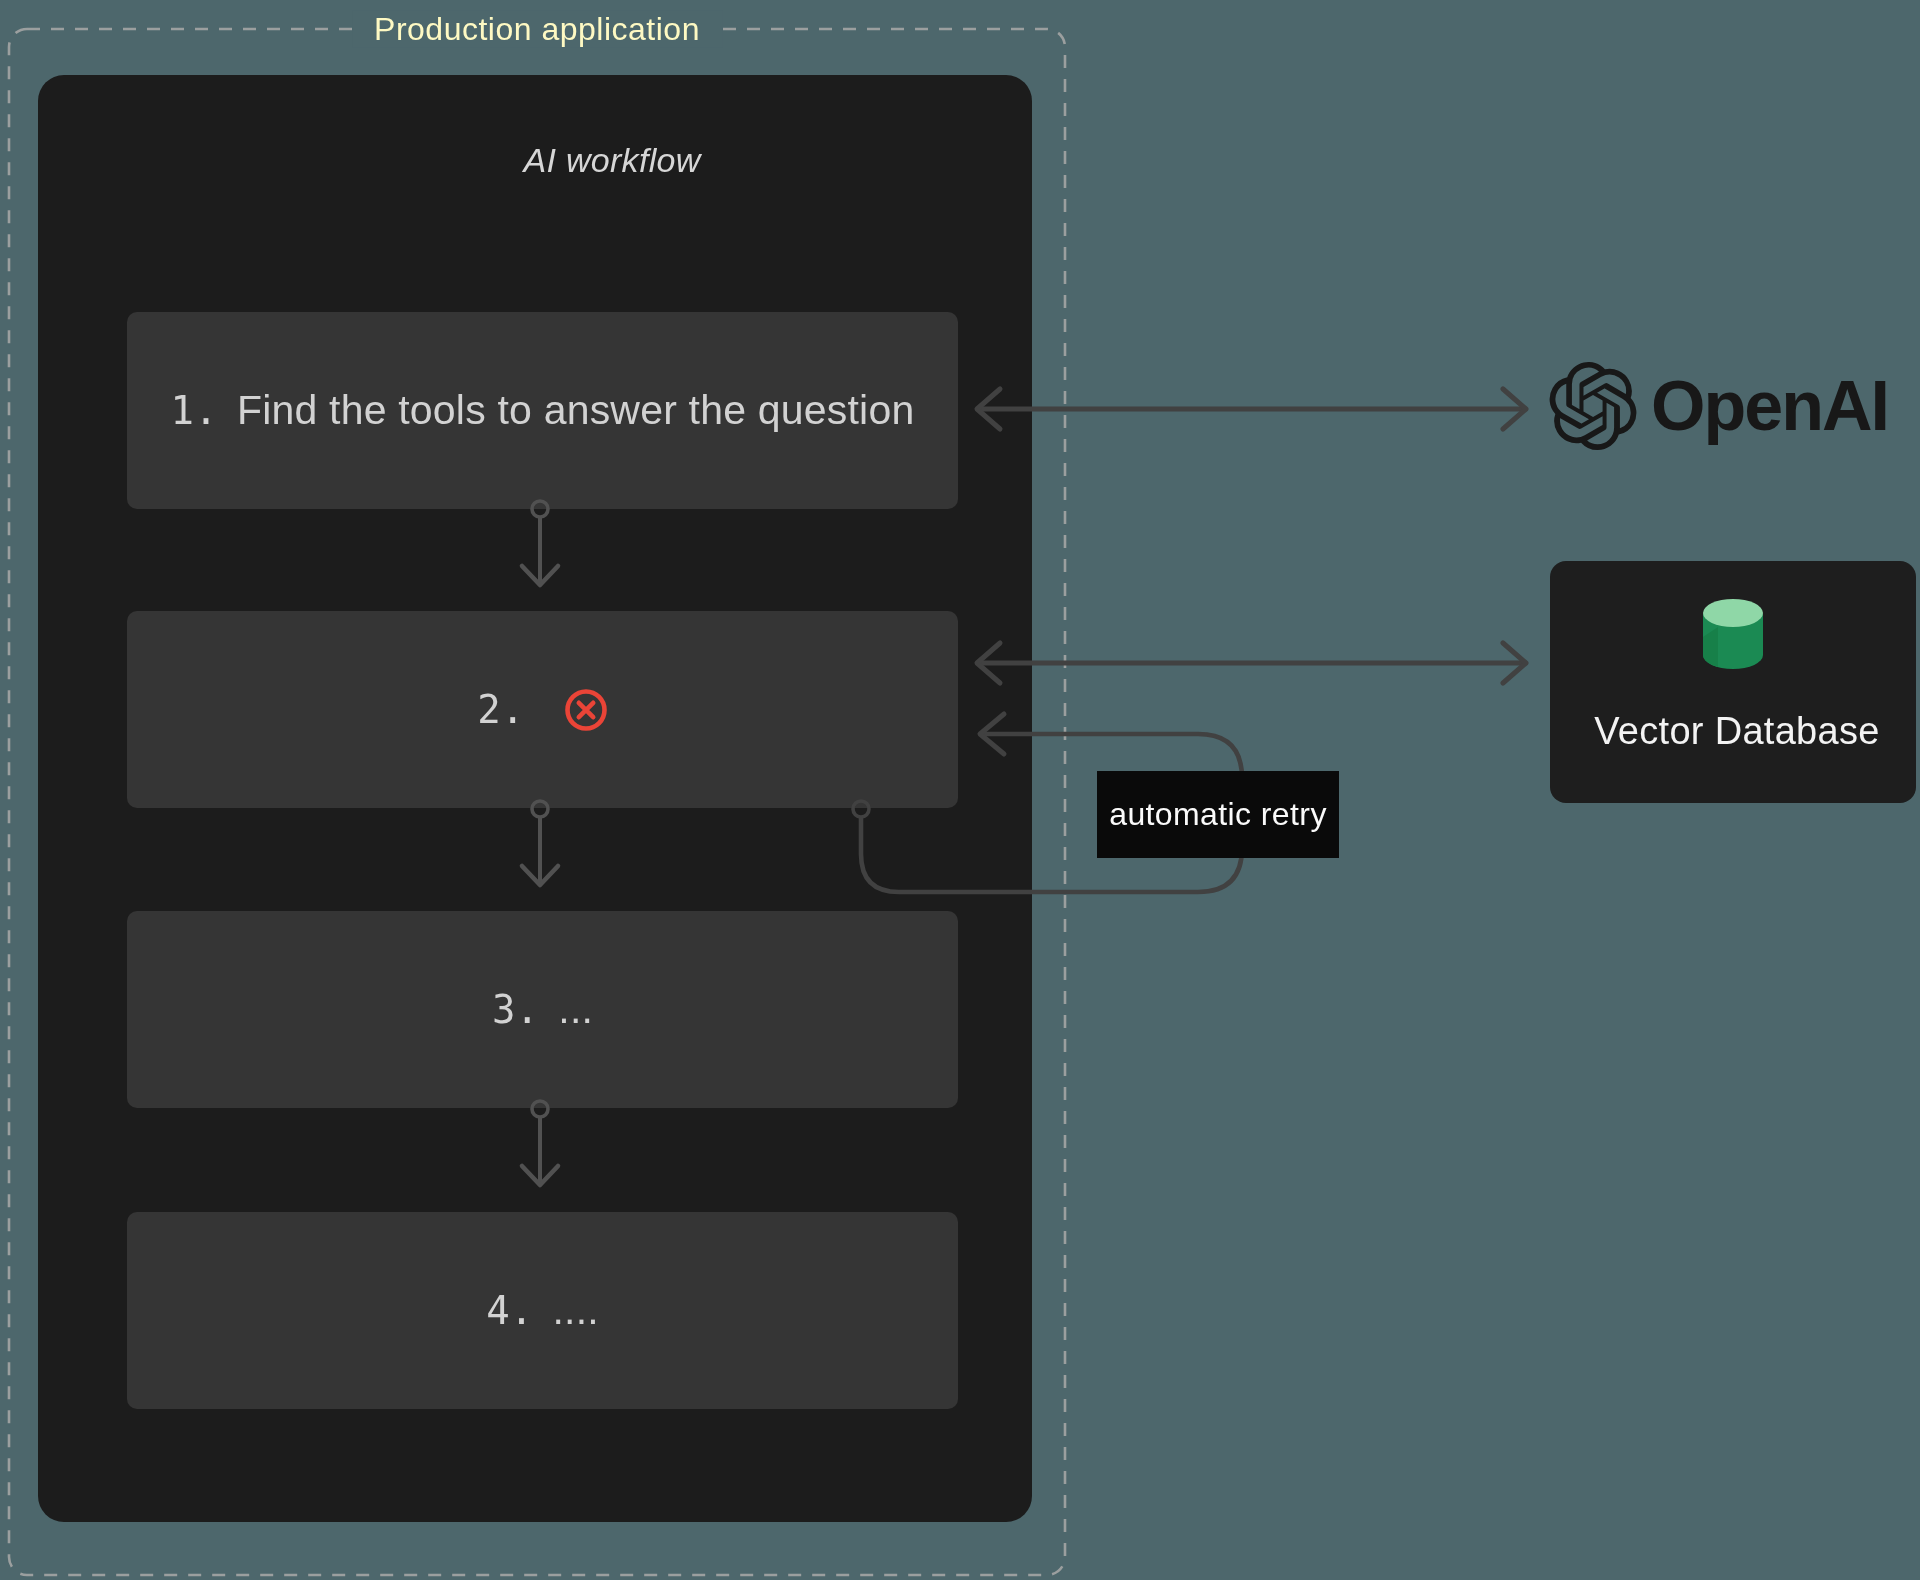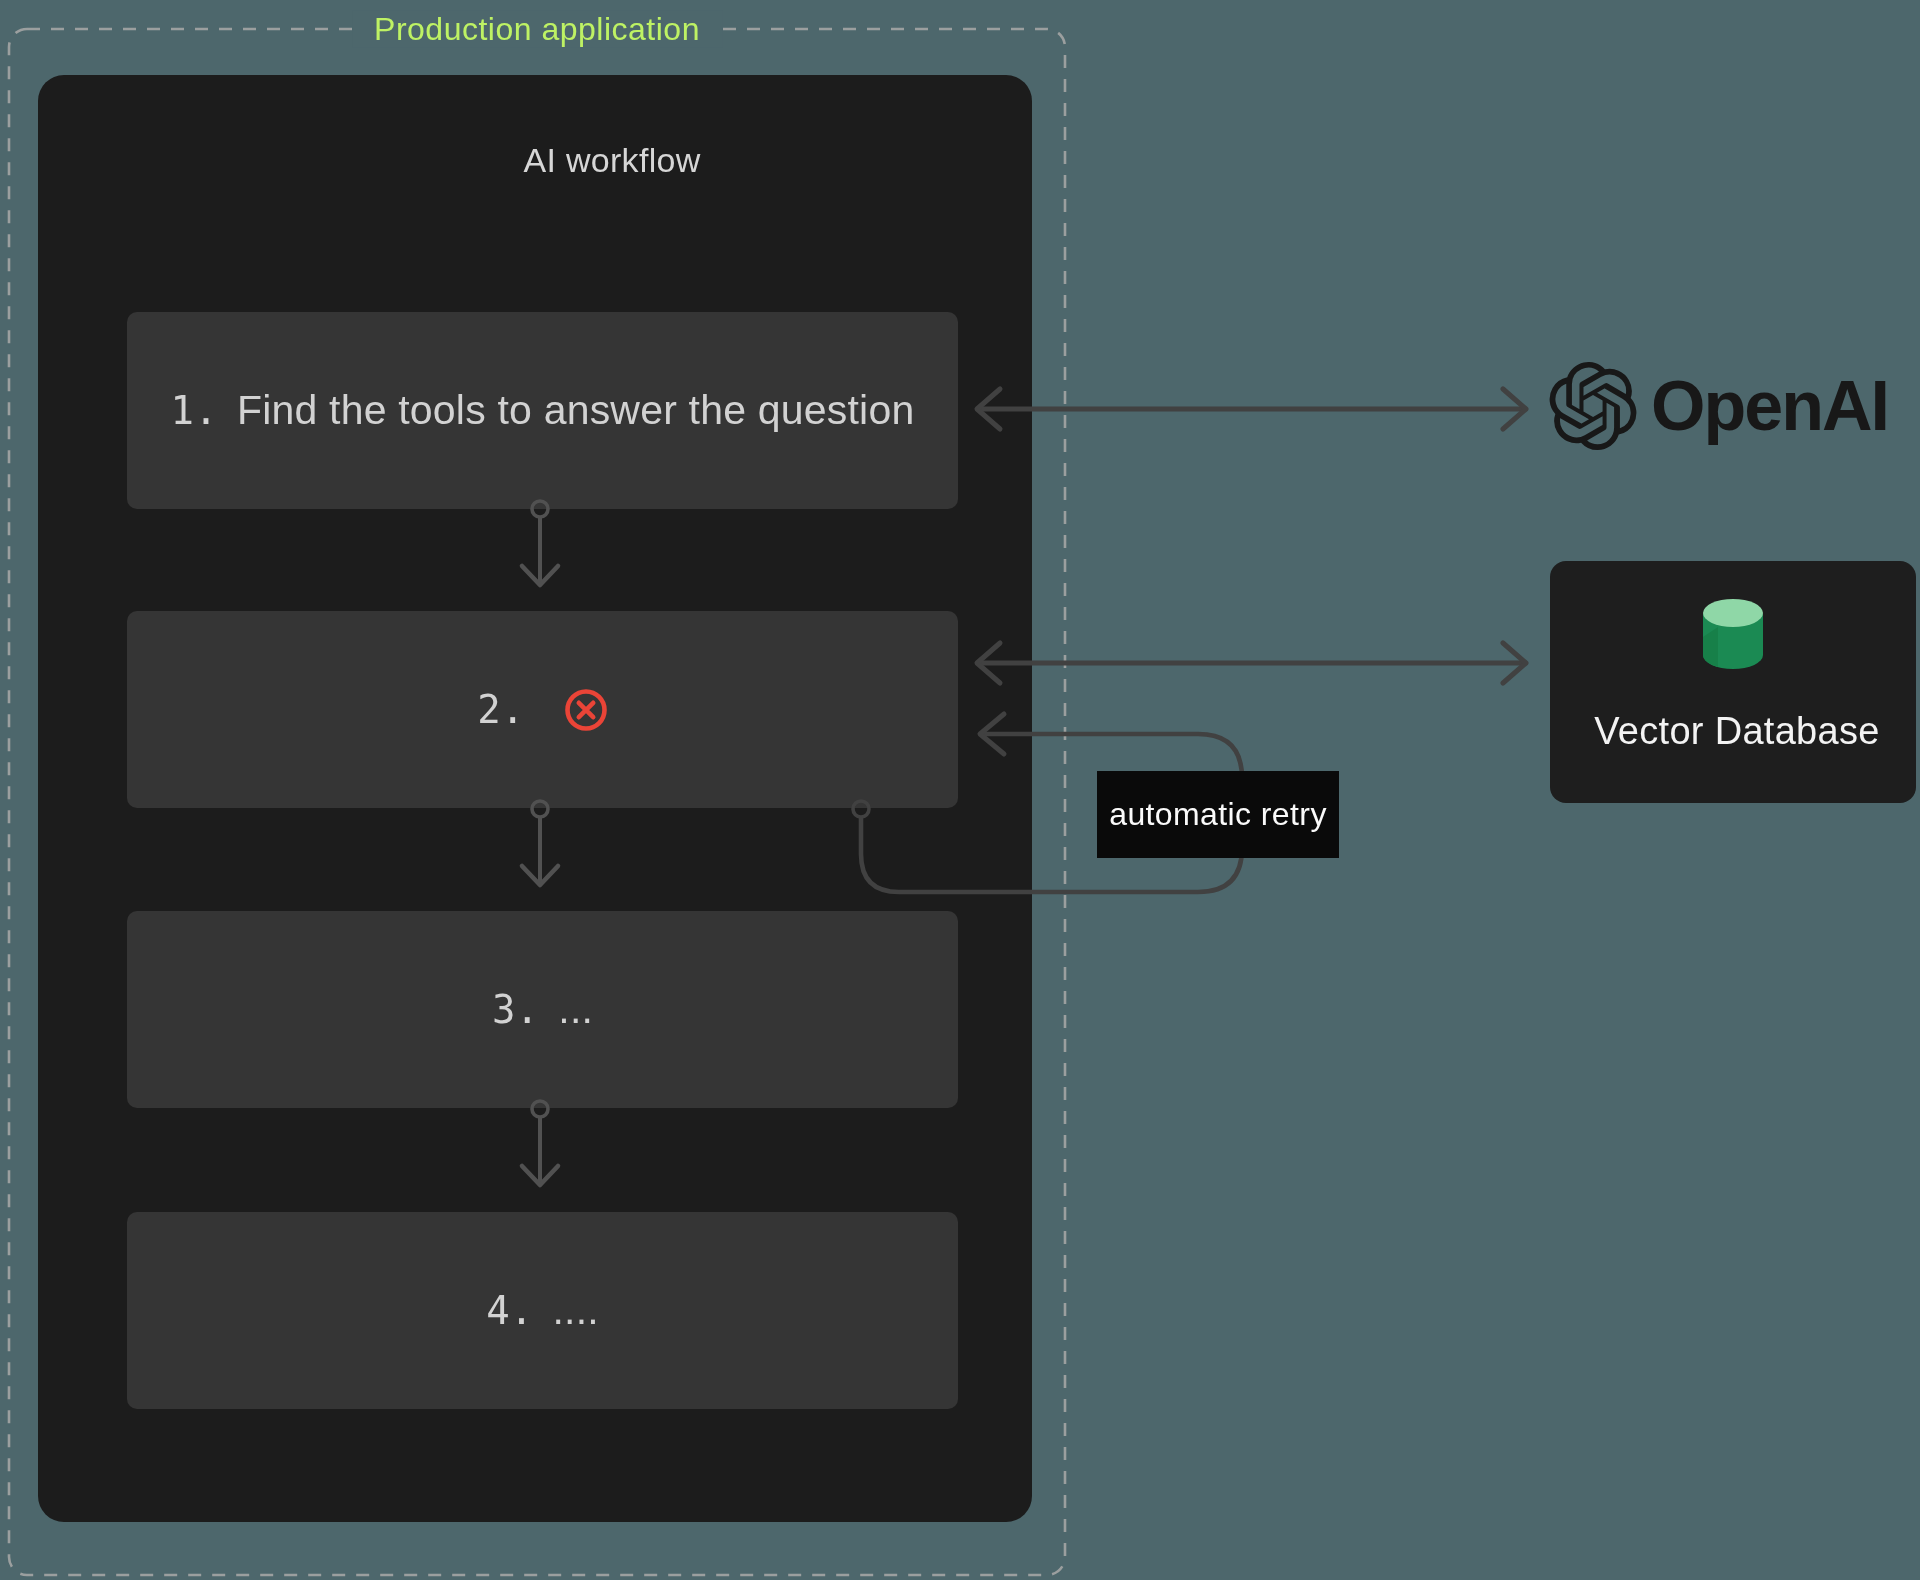--- a/index.html
+++ b/index.html
@@ -5,30 +5,30 @@
   html,body{margin:0;padding:0;background:#4d676c;}
   .canvas{
     position:relative;width:1920px;height:1580px;overflow:hidden;
     background:#4d676c;
     font-family:"Liberation Sans",sans-serif;
   }
   .abs{position:absolute;}
   
   .prod-title{
     left:537px;top:29px;transform:translate(-50%,-50%);
-    font-size:32px;letter-spacing:0.5px;color:#bef264;
+    font-size:32px;letter-spacing:0.5px;color:#fef9c3;
     background:#4d676c;padding:0 22px;white-space:nowrap;z-index:6;
   }
   .container{
     left:38px;top:75px;width:994px;height:1447px;
     background:#1c1c1c;border-radius:26px;z-index:1;
   }
   .wf-header{
     left:38px;top:137px;width:1148px;text-align:center;
-    font-size:34px;line-height:47px;color:#d6d6d6;z-index:2;letter-spacing:0.3px;
+    font-size:34px;line-height:47px;color:#d6d6d6;z-index:2;letter-spacing:0.3px;font-style:italic;
   }
   .step{
     left:127px;width:831px;height:197px;background:#353535;border-radius:10px;
     display:flex;align-items:center;justify-content:center;
     font-size:41px;color:#d2d2d2;z-index:2;letter-spacing:0.2px;white-space:nowrap;
   }
   .step .num{
     font-family:"DejaVu Sans Mono","Liberation Mono",monospace;
     font-size:39px;margin-right:19px;
   }

